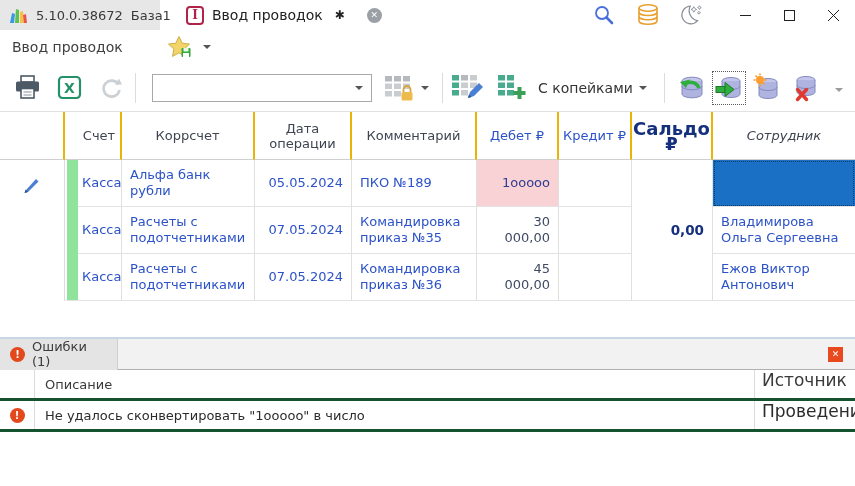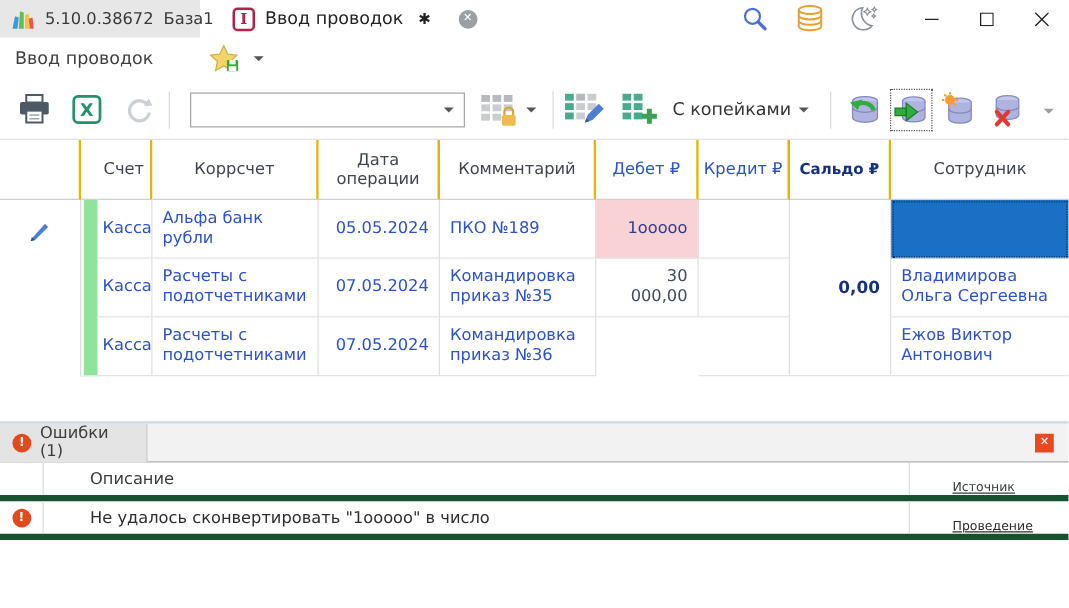--- a/index.html
+++ b/index.html
@@ -44,21 +44,21 @@
   .kopecks { display:flex; align-items:center; gap:6px; font-size:14px; color:#333; padding:0 10px; }
   .db-btn { position:relative; width:34px; height:34px; display:flex; align-items:center; justify-content:center; margin:0 2px; }
   .db-btn.focused { outline:1px dotted #5a5a5a; outline-offset:-1px; }
   .t-overflow { margin-left:auto; padding-right:2px; }
   
   .grid { display:grid; grid-template-columns:65px 13px 44px 133px 97px 125px 82px 73px 81px 142px;
     grid-template-rows:48px 47px 47px 47px; width:855px; }
   .gh { border-right:2px solid #eab308; border-bottom:1px solid #cfcfcf; display:flex; align-items:center;
     justify-content:center; text-align:center; color:#3f4450; font-size:13px; line-height:15px; padding:2px; background:#fff; }
   .gh.blue { color:#2b52c8; }
-  .gh.saldo { color:#15317e; font-weight:bold; font-size:12px; }
+  .gh.saldo { color:#15317e; font-weight:bold; font-size:18px; }
   .gh.noborder { border-right:none; }
   .gh.last { border-right:none; }
   .gc { border-right:1px solid #e0e0e0; border-bottom:1px solid #e3e3e3; padding:6px 8px; font-size:13px;
     line-height:16px; color:#2b52c8; display:flex; align-items:center; overflow:hidden; }
   .gc.right { justify-content:flex-end; text-align:right; }
   .gc.amount { color:#3f4a63; }
   .gc.last { border-right:none; }
   .gutter { grid-column:1; grid-row:2 / 5; border-right:1px solid #dcdcdc; display:flex; justify-content:center;
     align-items:flex-start; padding-top:15px; }
   .greenbar { grid-column:2; grid-row:2 / 5; background:#8fe39a; border-bottom:1px solid #e3e3e3;
@@ -70,25 +70,25 @@
   
   .gap { height:36px; }
   .divider { height:2px; background:#c9d6e3; }
   .err-tabbar { height:31px; background:#f2f2f2; border-bottom:1px solid #b0b0b0; display:flex; align-items:center; }
   .err-tab { height:31px; width:118px; background:#e4e4e4; border-right:1px solid #cfcfcf; display:flex;
     align-items:center; gap:7px; padding:0 10px; font-size:13px; color:#3c3c3c; }
   .err-close { width:15px; height:15px; background:#e8491e; color:#fff; font-size:9px; font-weight:bold;
     line-height:15px; text-align:center; margin-left:auto; margin-right:12px; }
   .err-ico { width:15px; height:15px; border-radius:50%; background:#e2491d; color:#fff; font-weight:bold;
     font-size:10px; line-height:15px; text-align:center; flex:0 0 auto; }
-  .err-row { height:31px; display:flex; align-items:flex-end; border-bottom:5px solid #14532d;gap:27px; }
+  .err-row { height:31px; display:flex; align-items:flex-start; border-bottom:3px solid #14532d; }
   .err-gutter { width:35px; height:100%; border-right:1px solid #dcdcdc; display:flex; align-items:center; justify-content:center; flex:0 0 auto; }
   .err-desc { flex:1; padding:0 10px; font-size:13px; color:#2c2c2c; height:100%; display:flex; align-items:center;
     border-right:1px solid #dcdcdc; }
-  .err-src { width:100px; padding:0 7px; font-size:10px; color:#2c2c2c; flex:0 0 auto;text-decoration:underline; }
+  .err-src { width:100px; padding:0 7px; font-size:17px; color:#2c2c2c; flex:0 0 auto; }
   .err-row.head .err-desc, .err-row.head .err-src { color:#3a3a3a; }
   svg { display:block; }
 </style>
 </head>
 <body>
 
 <div class="app">
 
   <div class="titlebar">
     <div class="tb-left">
@@ -300,21 +300,21 @@
 
     <div class="gh" style="grid-column:1;grid-row:1;"></div>
     <div class="gh noborder" style="grid-column:2;grid-row:1;"></div>
     <div class="gh" style="grid-column:3;grid-row:1;">Счет</div>
     <div class="gh" style="grid-column:4;grid-row:1;">Коррсчет</div>
     <div class="gh" style="grid-column:5;grid-row:1;">Дата операции</div>
     <div class="gh" style="grid-column:6;grid-row:1;">Комментарий</div>
     <div class="gh blue" style="grid-column:7;grid-row:1;">Дебет ₽</div>
     <div class="gh blue" style="grid-column:8;grid-row:1;">Кредит ₽</div>
     <div class="gh saldo" style="grid-column:9;grid-row:1;">Сальдо ₽</div>
-    <div class="gh last" style="grid-column:10;grid-row:1;">Сотрудник</div>
+    <div class="gh last" style="grid-column:10;grid-row:1;font-style:italic;">Сотрудник</div>
 
     <div class="gutter">
       <svg width="18" height="18" viewBox="0 0 18 18">
         <path d="M3.5 14.5L13 4l2.5 2.5L5 17l-3.5 1z" fill="#4a7fd4"></path>
         <path d="M1.5 18l1-3.5 2.5 2.5z" fill="#2c5596"></path>
       </svg>
     </div>
     <div class="greenbar"></div>
     <div class="saldo-cell">0,00</div>
 
@@ -331,20 +331,21 @@
     <div class="gc right" style="grid-column:5;grid-row:3;">07.05.2024</div>
     <div class="gc" style="grid-column:6;grid-row:3;">Командировка приказ №35</div>
     <div class="gc right amount" style="grid-column:7;grid-row:3;">30 000,00</div>
     <div class="gc right" style="grid-column:8;grid-row:3;"></div>
     <div class="gc last" style="grid-column:10;grid-row:3;">Владимирова Ольга Сергеевна</div>
 
     <div class="gc" style="grid-column:3;grid-row:4;padding:6px 4px;">Касса</div>
     <div class="gc" style="grid-column:4;grid-row:4;">Расчеты с подотчетниками</div>
     <div class="gc right" style="grid-column:5;grid-row:4;">07.05.2024</div>
     <div class="gc" style="grid-column:6;grid-row:4;">Командировка приказ №36</div>
+    <div class="gc right amount" style="grid-column:7;grid-row:4;">45 000,00</div>
     <div class="gc right" style="grid-column:8;grid-row:4;"></div>
     <div class="gc last" style="grid-column:10;grid-row:4;">Ежов Виктор Антонович</div>
   </div>
 
   <div class="gap"></div>
   <div class="divider"></div>
 
   <div>
     <div class="err-tabbar">
       <div class="err-tab">

